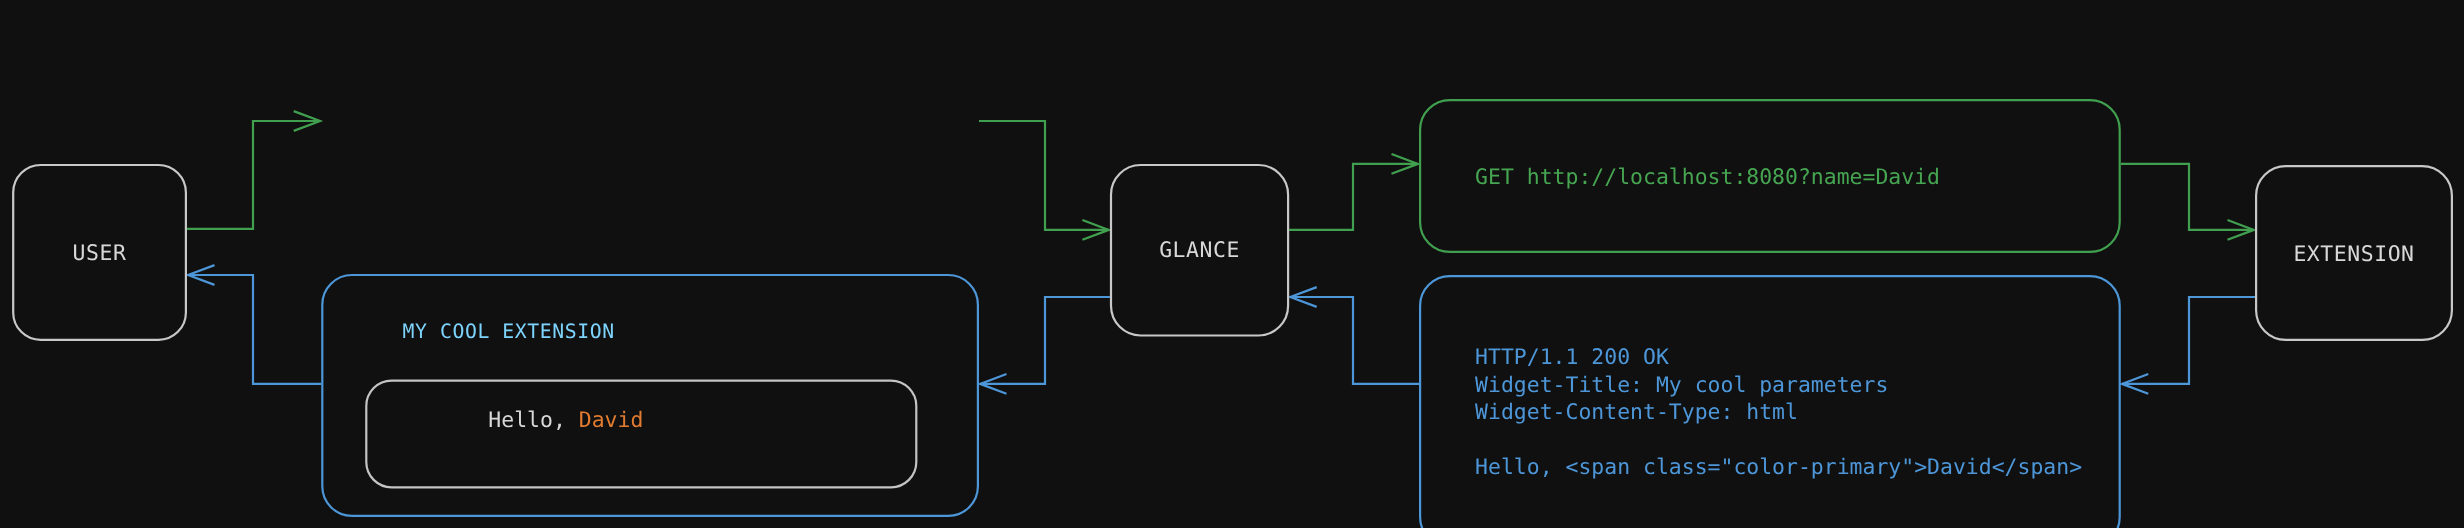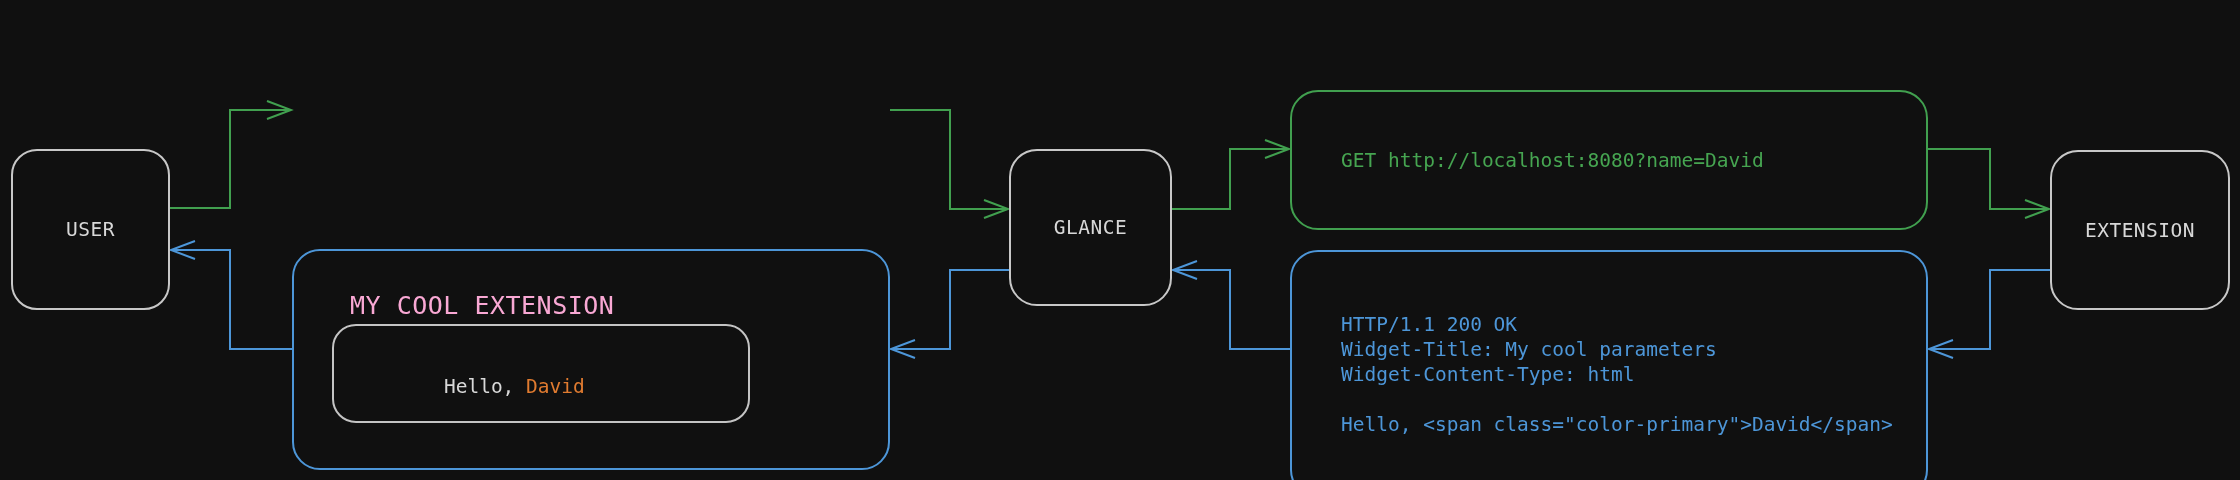--- a/index.html
+++ b/index.html
@@ -68,35 +68,35 @@
     position: absolute;
     left: 292px; top: 249px;
     width: 598px; height: 221px;
     border: 2px solid #4d96d8;
     border-radius: 28px;
     background: #101010;
     box-sizing: border-box;
   }
   #rendered-title {
     position: absolute;
-    left: 56px; top: 40px;
-    color: #f9a8d4;
-    font-size: 25px;
+    left: 72px; top: 40px;
+    color: #7dd3fc;
+    font-size: 18px;
     white-space: pre;
     letter-spacing: 0.5px;
   }
   #rendered-inner {
     position: absolute;
-    left: 38px; top: 73px;
-    width: 418px; height: 99px;
+    left: 38px; top: 94px;
+    width: 502px; height: 99px;
     border: 2px solid #c4c4c4;
     border-radius: 24px;
     box-sizing: border-box;
     display: flex;
-    align-items: flex-end;
+    align-items: flex-start;
   }
   #greeting {
     padding-left: 16px;
     font-size: 19.5px;
     white-space: pre;
     color: #d8d8d8;
   }
   #greeting .name { color: #e07b30; }
 </style>
 </head>

